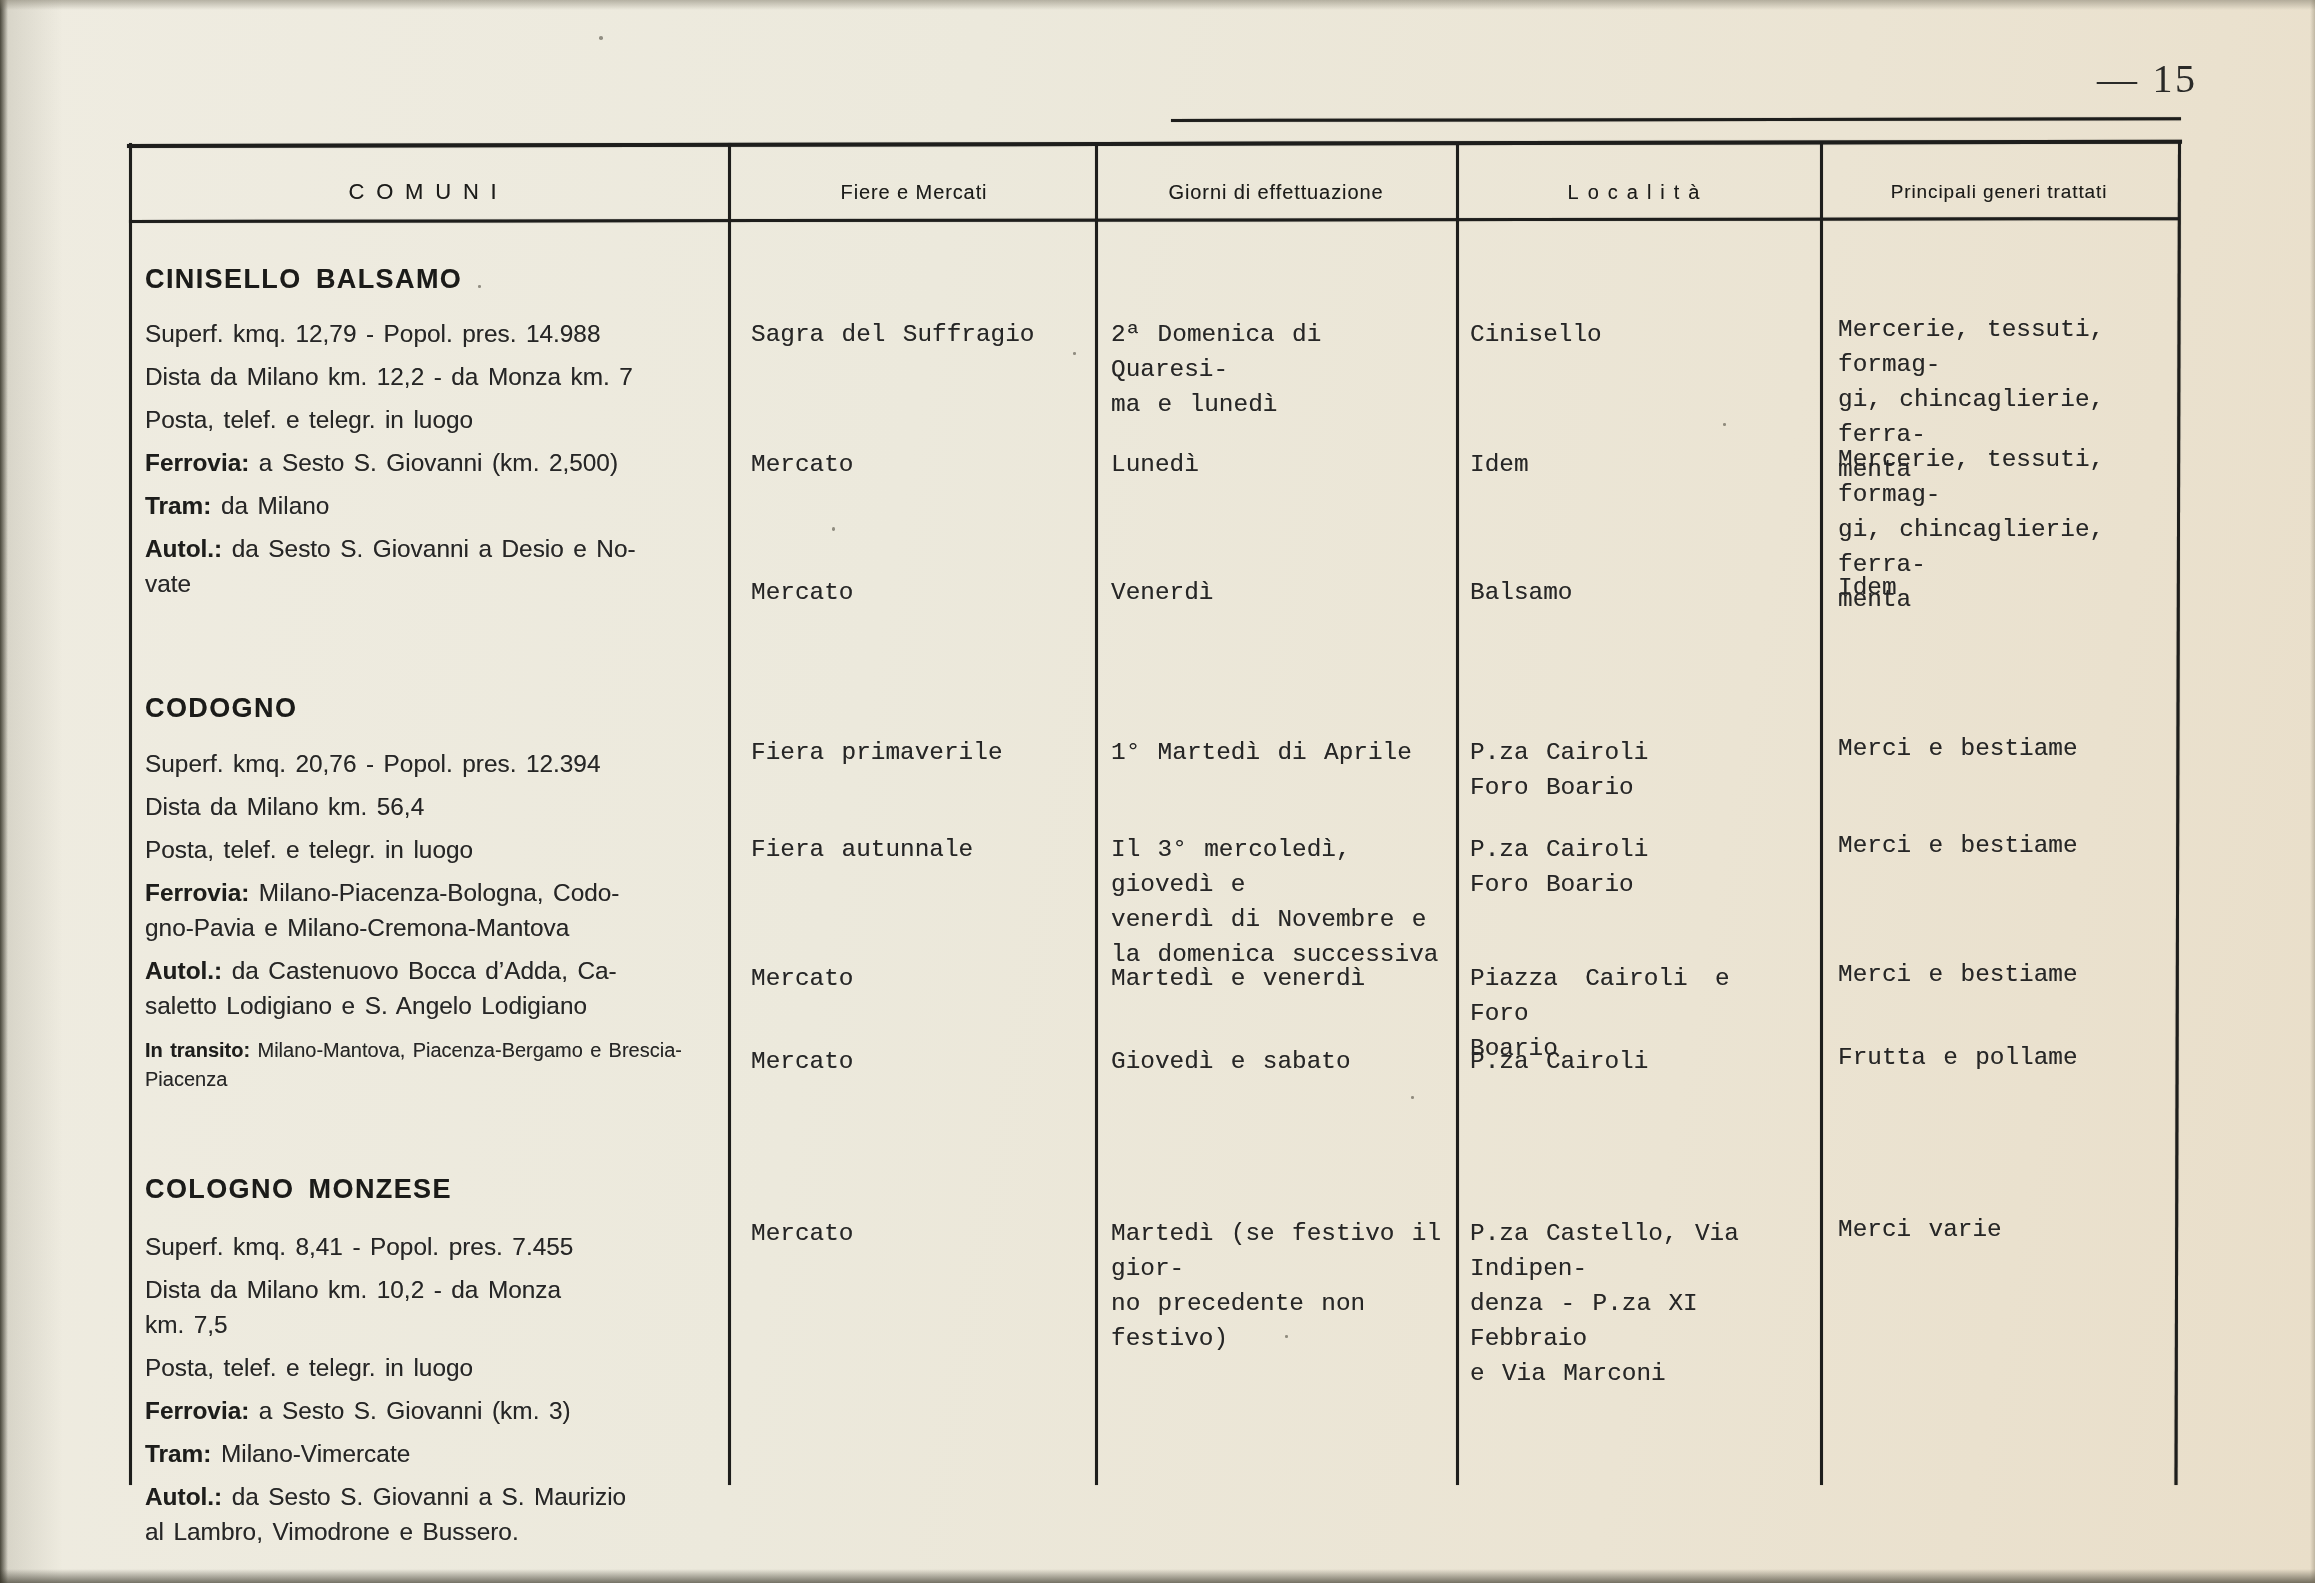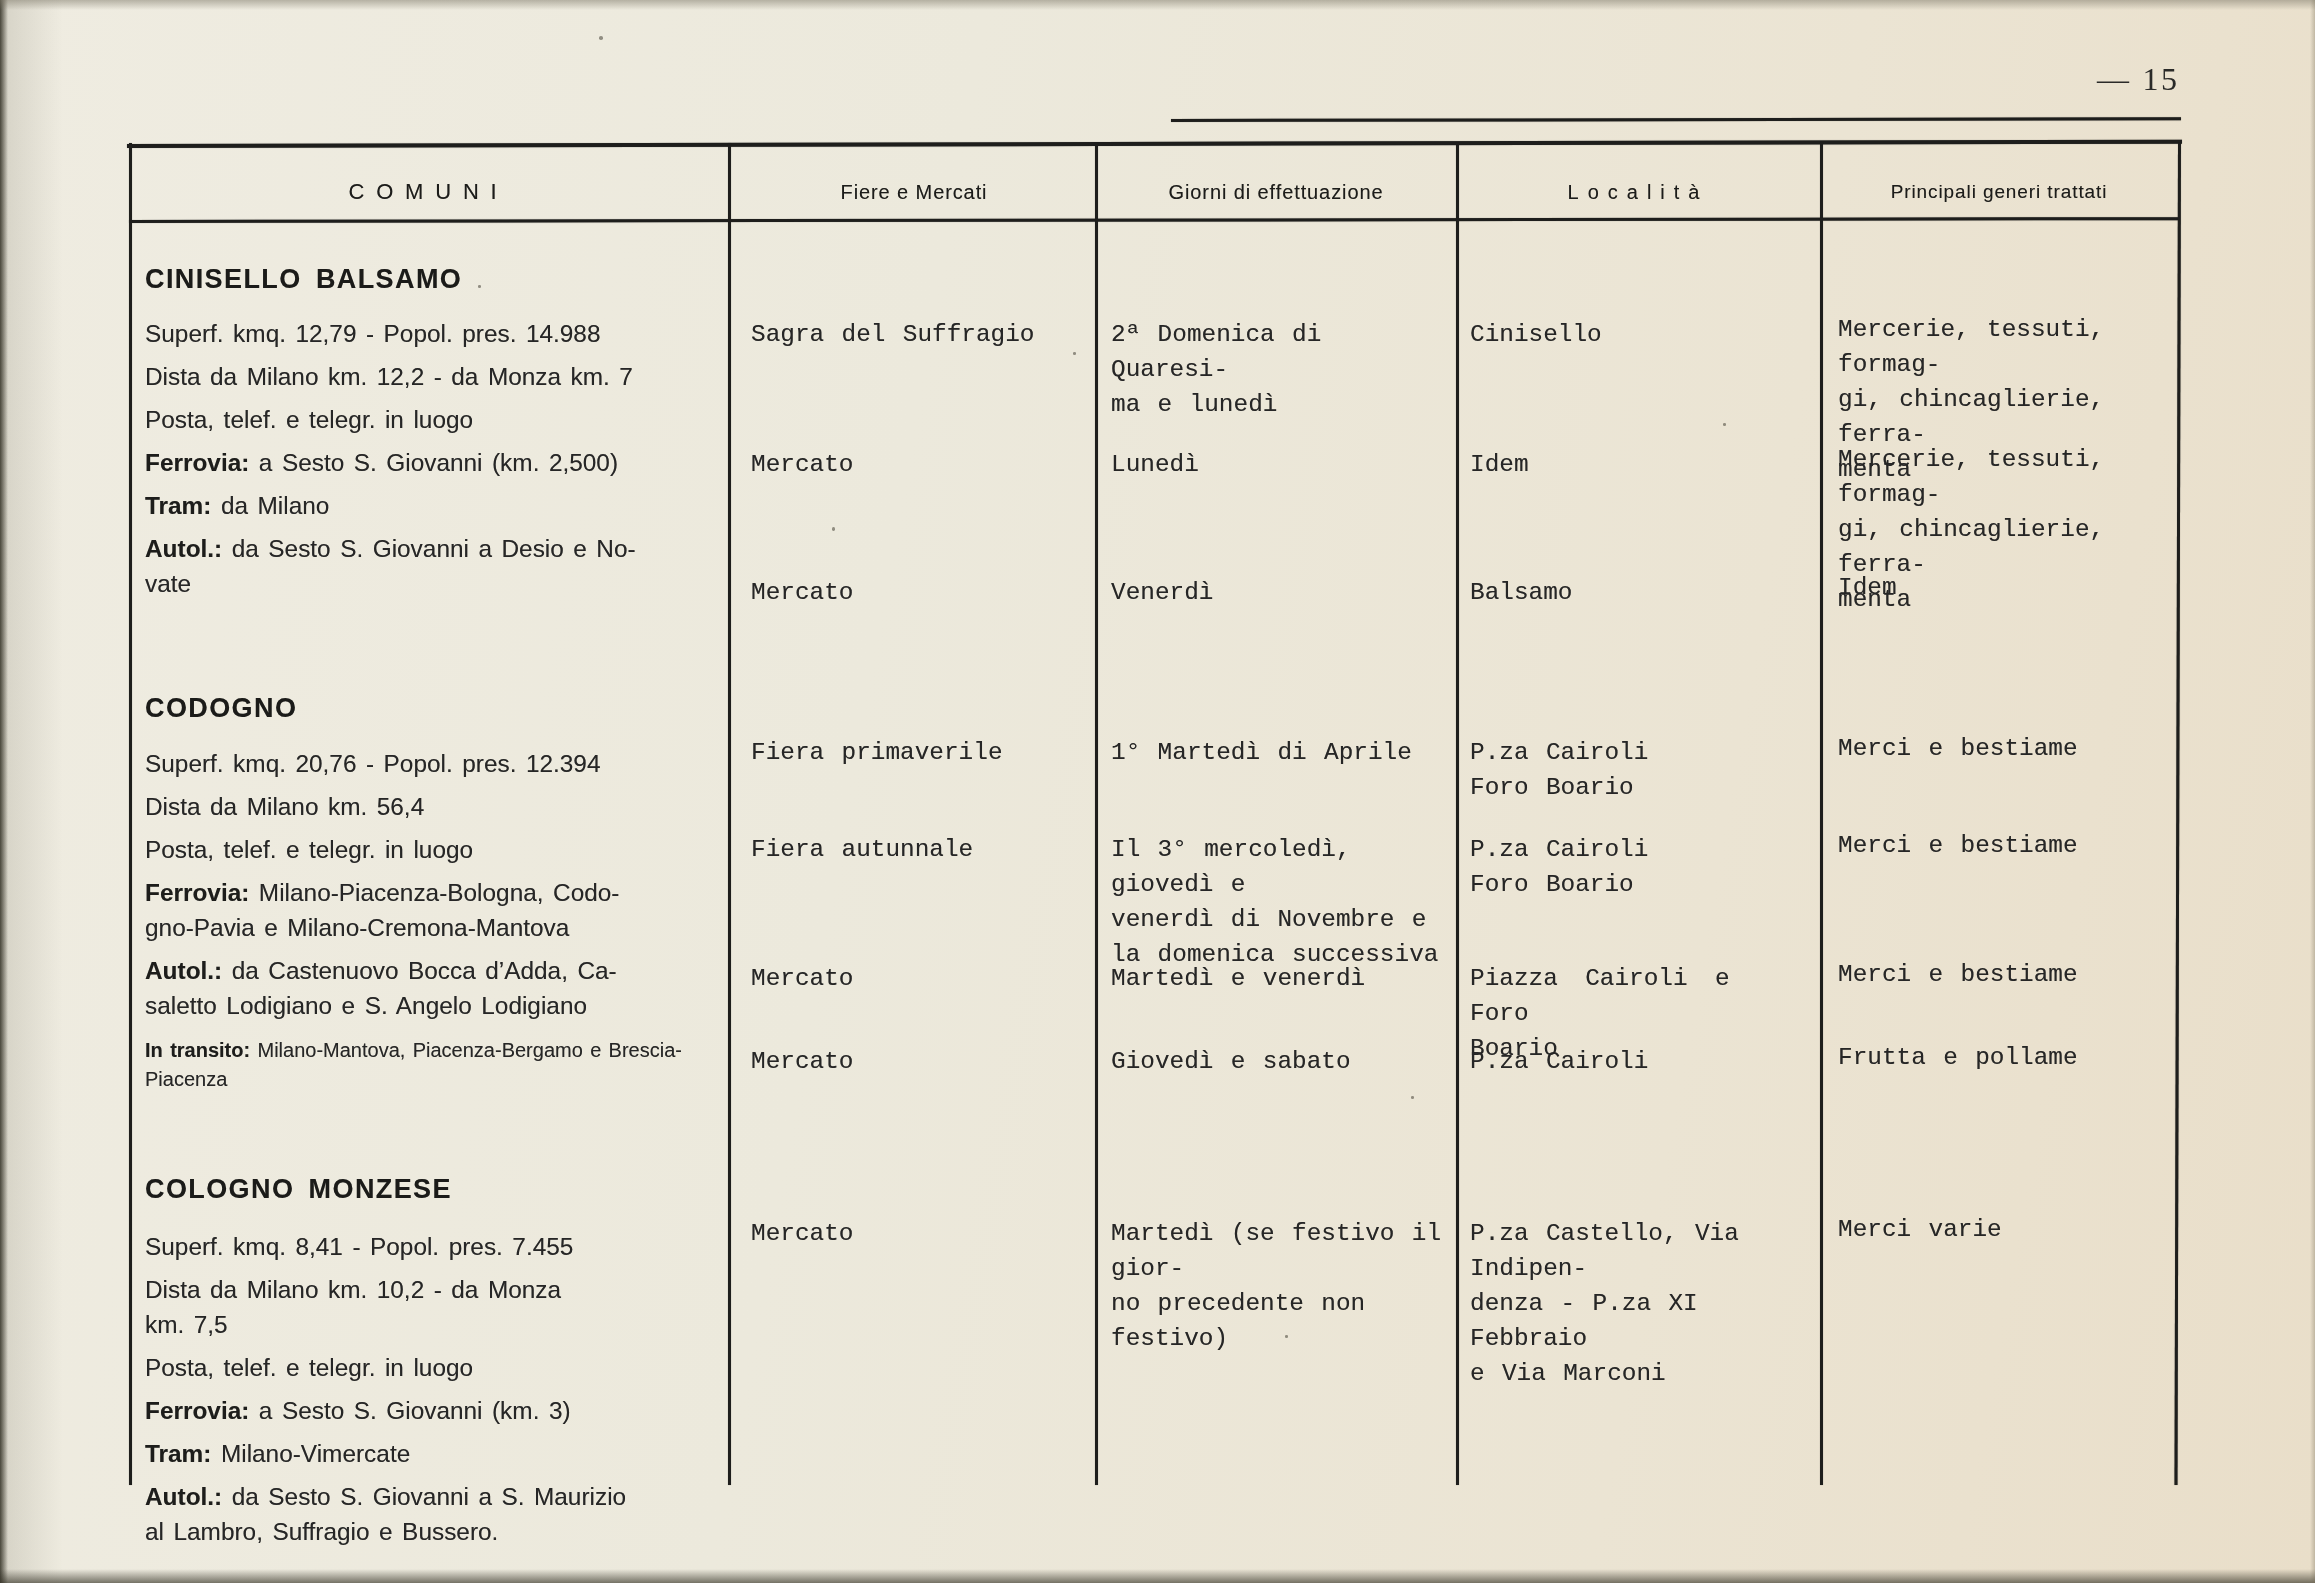--- a/index.html
+++ b/index.html
@@ -15,21 +15,21 @@
   .edge{position:absolute;pointer-events:none;}
   .edge-left{left:0;top:0;bottom:0;width:8.1px;background:linear-gradient(90deg,rgba(58,56,44,.9),rgba(58,56,44,0));}
   .shade-left{left:0;top:0;bottom:0;width:63px;background:linear-gradient(90deg,rgba(95,92,74,.18),rgba(95,92,74,0));}
   .edge-top{left:0;top:0;right:0;height:10px;background:linear-gradient(180deg,rgba(125,120,104,.5),rgba(125,120,104,0));}
   .edge-bottom{left:0;bottom:0;right:0;height:13.6px;background:linear-gradient(0deg,rgba(52,50,38,.65),rgba(52,50,38,0));}
   .edge-right{right:0;top:0;bottom:0;width:6.3px;background:linear-gradient(270deg,rgba(110,102,82,.4),rgba(110,102,82,0));}
 
   .pageno{
     position:absolute;left:2097px;top:63px;
     font-family:"Liberation Serif","DejaVu Serif",serif;
-    font-size:32px;line-height:32px;letter-spacing:2.7px;color:#2a2a28;
+    font-size:40px;line-height:32px;letter-spacing:2.7px;color:#2a2a28;
   }
 
   
   .hline,.vline{position:absolute;background:#1e1e1c;box-shadow:0 0 0.9px rgba(30,30,28,.6);}
   .hline{height:2.7px;}
   .vline{width:2.7px;top:143px;height:1342px;}
 
   
   .colhead{
     position:absolute;top:174px;height:36px;line-height:36px;
@@ -175,21 +175,21 @@
 
     <div class="comune-name" style="top:1174px;">COLOGNO MONZESE</div>
     <div class="info" style="top:1221px;">
       <div class="info-line"><b class="info-label"></b><span class="info-rest">Superf. kmq. 8,41 - Popol. pres. 7.455</span></div>
       <div class="info-line"><b class="info-label"></b><span class="info-rest">Dista da Milano km. 10,2 - da Monza
 km. 7,5</span></div>
       <div class="info-line"><b class="info-label"></b><span class="info-rest">Posta, telef. e telegr. in luogo</span></div>
       <div class="info-line"><b class="info-label">Ferrovia:</b><span class="info-rest"> a Sesto S. Giovanni (km. 3)</span></div>
       <div class="info-line"><b class="info-label">Tram:</b><span class="info-rest"> Milano-Vimercate</span></div>
       <div class="info-line"><b class="info-label">Autol.:</b><span class="info-rest"> da Sesto S. Giovanni a S. Maurizio
-al Lambro, Suffragio e Bussero.</span></div>
+al Lambro, Vimodrone e Bussero.</span></div>
     </div>
     <div class="row" style="top:1216px;">
       <div class="cell c2">Mercato</div>
       <div class="cell c3">Martedì (se festivo il gior-
 no precedente non festivo)</div>
       <div class="cell c4">P.za Castello, Via Indipen-
 denza - P.za XI Febbraio
 e Via Marconi</div>
       <div class="cell c5" style="top:-3.6px;">Merci varie</div>
     </div>

